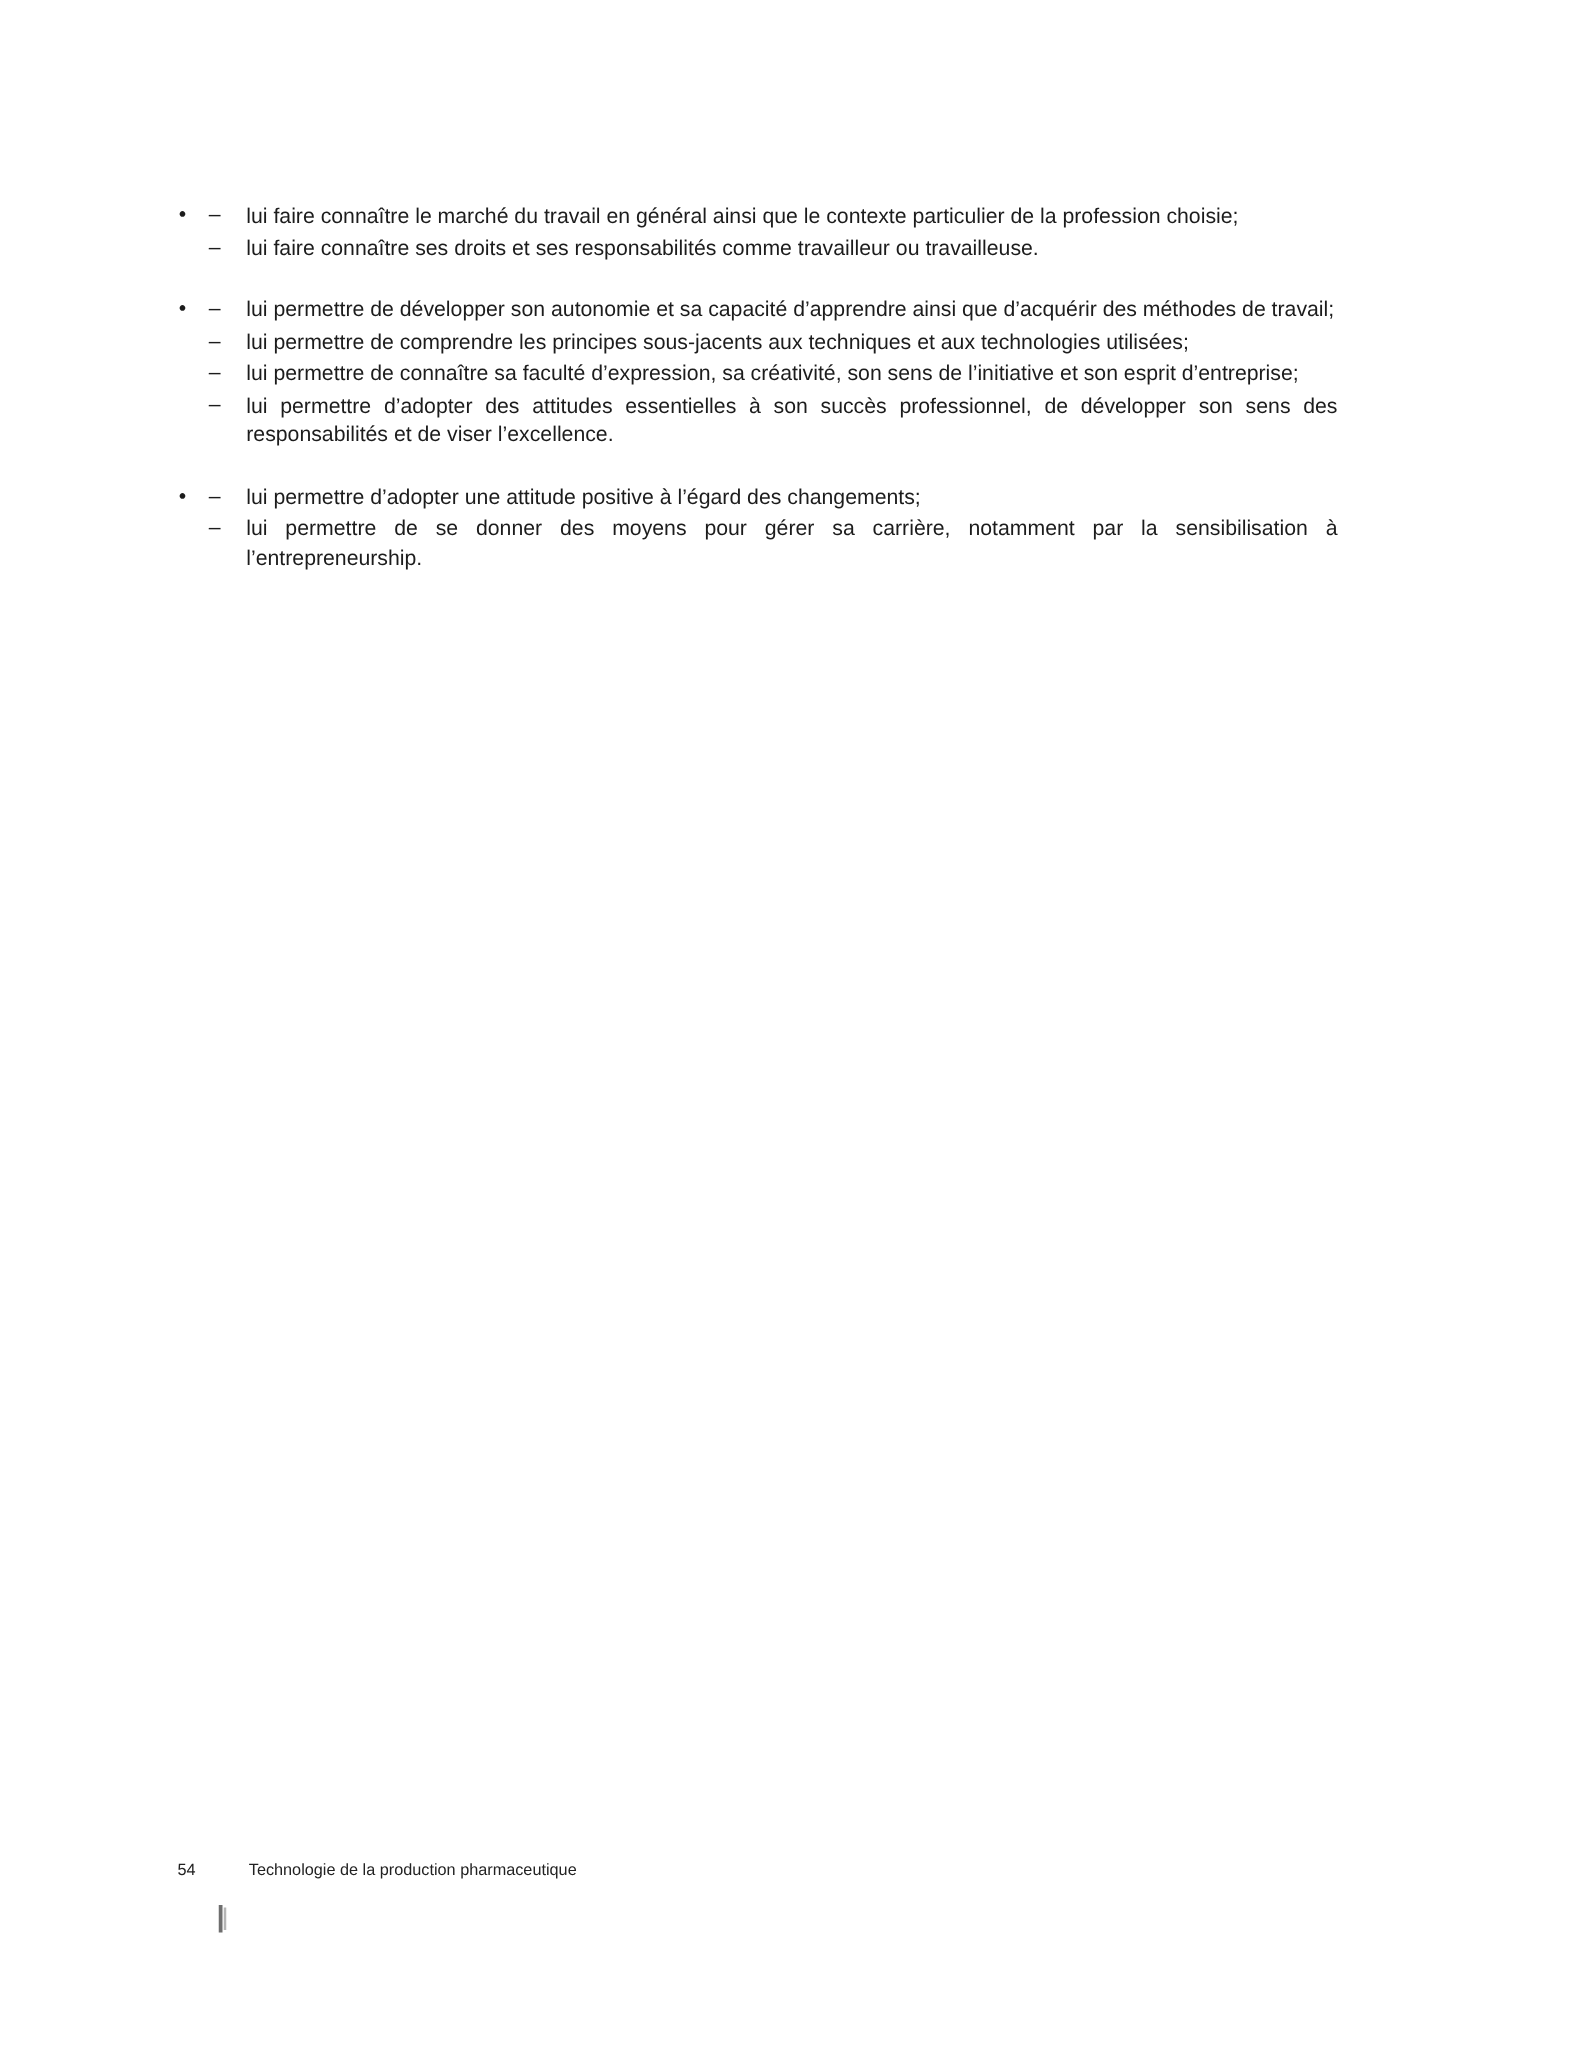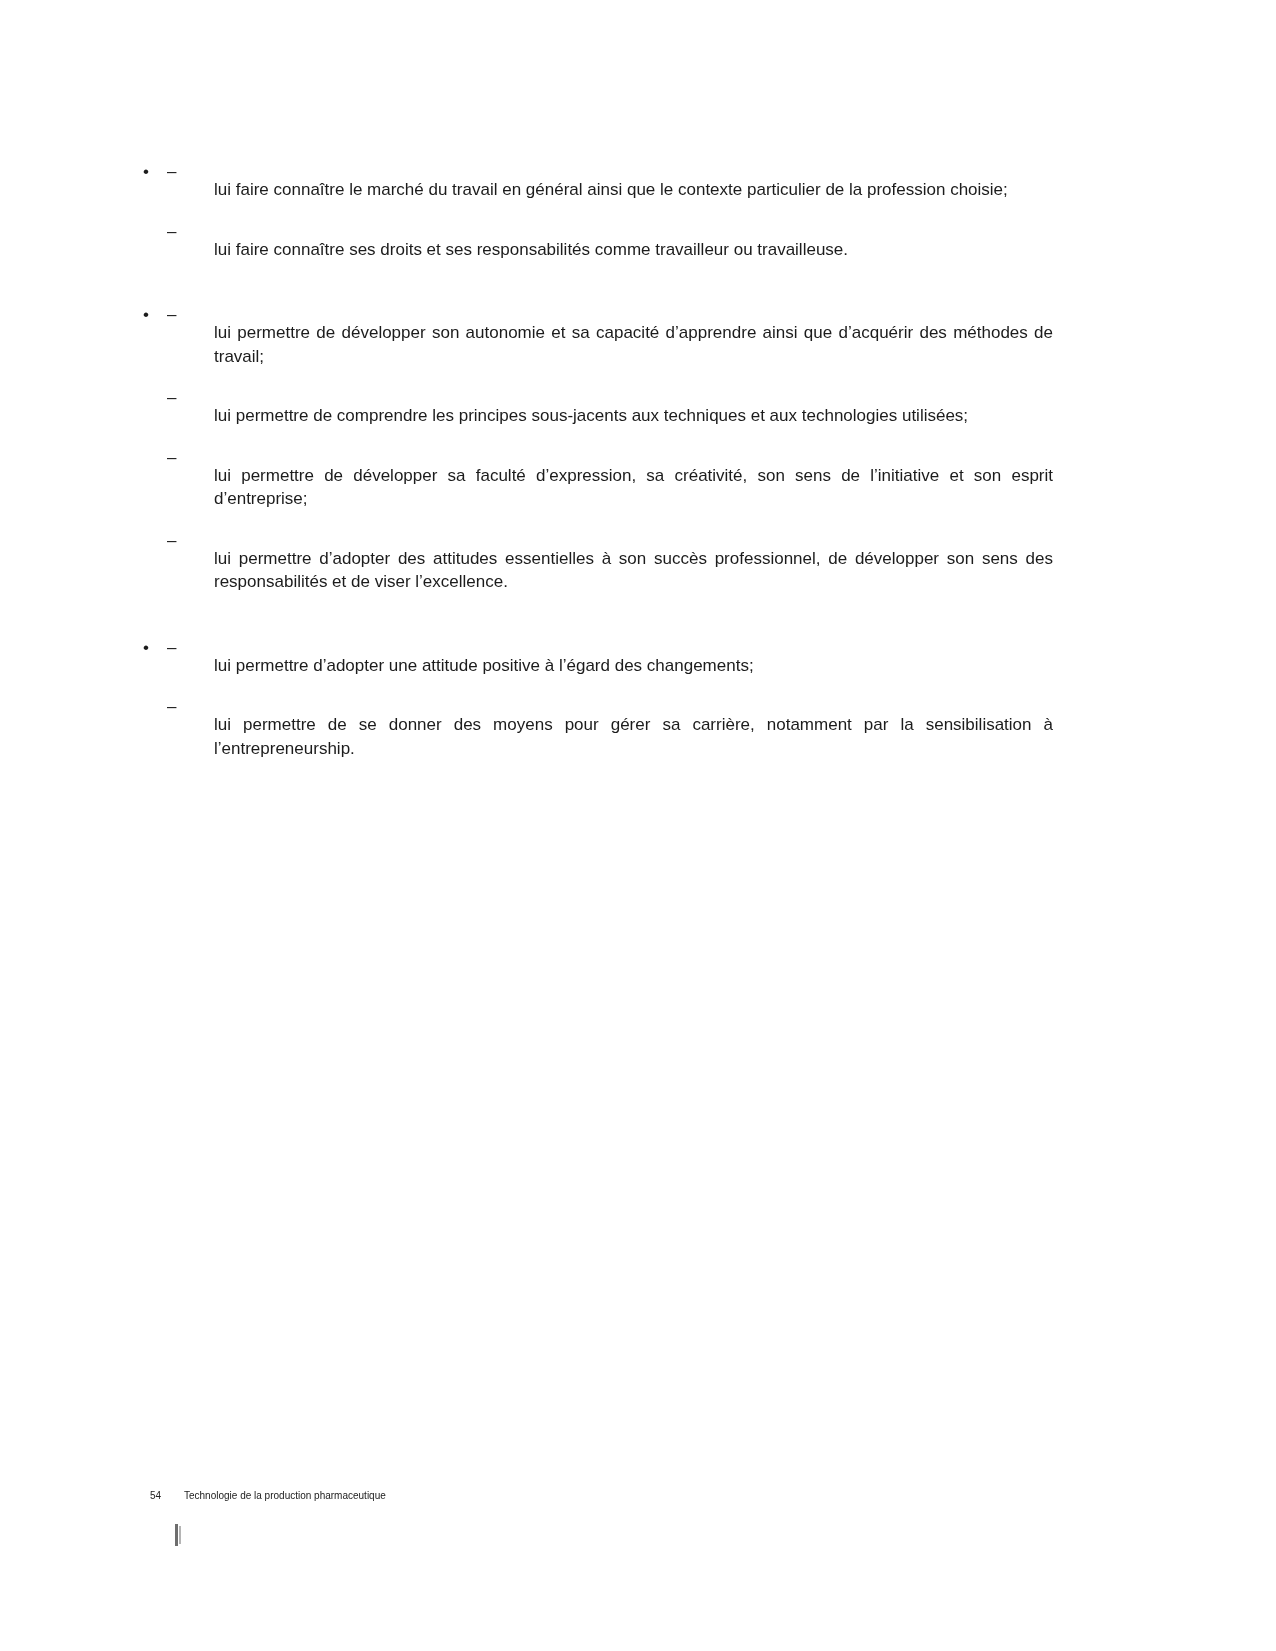--- a/index.html
+++ b/index.html
@@ -44,32 +44,31 @@
     display: flex;
   }
   .dash {
     flex: none;
     width: 31px;
     padding-left: 2px;
     box-sizing: border-box;
   }
   .sub-text {
     flex: 1;
-    margin: 18px;
+    margin: 1px;
     text-align: justify;
   }
   .footer {
     position: absolute;
-    left: 127px;
+    left: 142px;
     top: 1489px;
-    font-size: 10px;
+    font-size: 13px;
     line-height: 14px;
     color: #222222;
     display: flex;
-    text-align: center;
   }
   .footer .page-number {
     width: 57px;
   }
   .edge-mark {
     position: absolute;
     left: 175px;
     top: 1524px;
     width: 3px;
     height: 22px;
@@ -112,21 +111,21 @@
         <div class="sub-item">
           <span class="dash">–</span>
           <p class="sub-text">lui permettre de développer son autonomie et sa capacité d’apprendre ainsi que d’acquérir des méthodes de travail;</p>
         </div>
         <div class="sub-item">
           <span class="dash">–</span>
           <p class="sub-text">lui permettre de comprendre les principes sous-jacents aux techniques et aux technologies utilisées;</p>
         </div>
         <div class="sub-item">
           <span class="dash">–</span>
-          <p class="sub-text">lui permettre de développer sa faculté d’expression, sa créativité, son sens de l’initiative et son esprit d’entreprise;</p>
+          <p class="sub-text">lui permettre de connaître sa faculté d’expression, sa créativité, son sens de l’initiative et son esprit d’entreprise;</p>
         </div>
         <div class="sub-item">
           <span class="dash">–</span>
           <p class="sub-text">lui permettre d’adopter des attitudes essentielles à son succès professionnel, de développer son sens des responsabilités et de viser l’excellence.</p>
         </div>
       </div>
     </div>
 
     <div class="bullet-group">
       <span class="bullet-marker">•</span>

